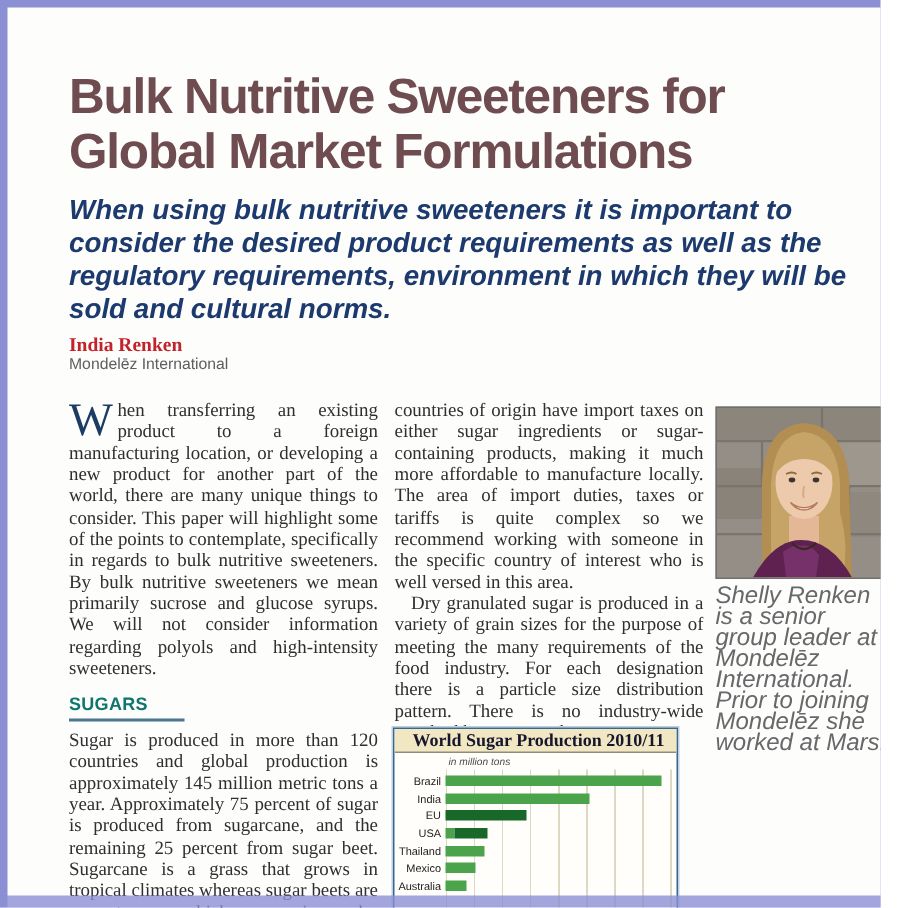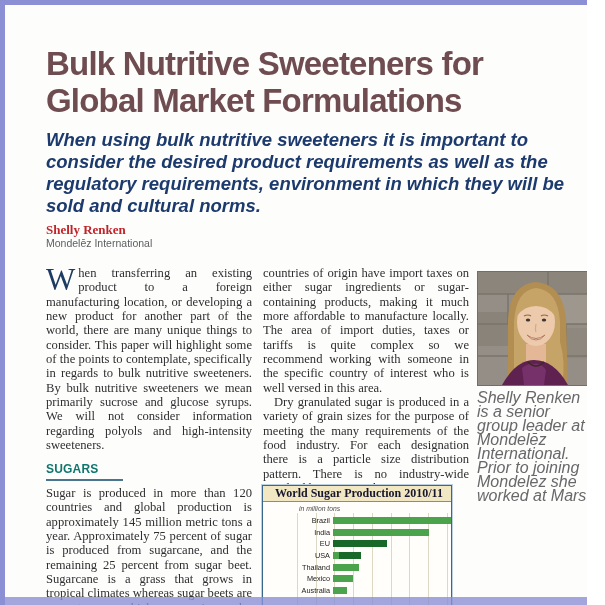--- a/index.html
+++ b/index.html
@@ -44,38 +44,38 @@
     font-family:"Liberation Serif",serif;font-weight:bold;font-size:12px;line-height:15px;
     color:#16162e;padding-left:12px;}
   .chart-body{position:relative;height:110px;}
   .unit-label{position:absolute;left:36px;top:3px;font-family:"Liberation Sans",sans-serif;
     font-style:italic;font-size:6.8px;color:#4a4a4a;}
   .gridlines{position:absolute;left:34px;right:3px;top:11px;bottom:0;
     background:repeating-linear-gradient(to right,#ddd8c4 0 1px,transparent 1px 18.75px);}
   .rows{position:absolute;left:0;top:13px;right:0;}
   .crow{height:11.6px;display:flex;align-items:center;}
   .clabel{width:31px;flex:none;text-align:right;font-family:"Liberation Sans",sans-serif;
-    font-size:7.3px;color:#222;padding-right:3px;padding-left:36px;}
+    font-size:7.3px;color:#222;padding-right:3px;}
   .cbars{flex:1;height:7px;display:flex;}
   .seg{height:7px;flex:none;}
 </style>
 </head>
 <body>
 
 <div class="frame">
   <div class="page">
 
     <div class="title">
       <div>Bulk Nutritive Sweeteners for</div>
       <div>Global Market Formulations</div>
     </div>
 
     <div class="deck">When using bulk nutritive sweeteners it is important to consider the desired product requirements as well as the regulatory requirements, environment in which they will be sold and cultural norms.</div>
 
-    <div class="author">Shelly Renken</div>
+    <div class="author">India Renken</div>
     <div class="affil">Mondelēz International</div>
 
     <div class="col col1">
       <p><span class="dropcap">W</span><span>hen transferring an existing product to a foreign manufacturing location, or developing a new product for another part of the world, there are many unique things to consider. This paper will highlight some of the points to contemplate, specifically in regards to bulk nutritive sweeteners. By bulk nutritive sweeteners we mean primarily sucrose and glucose syrups. We will not consider information regarding polyols and high-intensity sweeteners.</span></p>
       <div class="sect-head"><span>SUGARS</span></div>
       <p>Sugar is produced in more than 120 countries and global production is approximately 145 million metric tons a year. Approximately 75 percent of sugar is produced from sugarcane, and the remaining 25 percent from sugar beet. Sugarcane is a grass that grows in tropical climates whereas sugar beets are a root crop which grows in cooler climates. Despite their different appearances, they share a very similar molecular composition. Sugarcane typically contains 12 to 14 percent</p>
     </div>
 
     <div class="col col2">
       <p>countries of origin have import taxes on either sugar ingredients or sugar-containing products, making it much more affordable to manufacture locally. The area of import duties, taxes or tariffs is quite complex so we recommend working with someone in the specific country of interest who is well versed in this area.</p>

